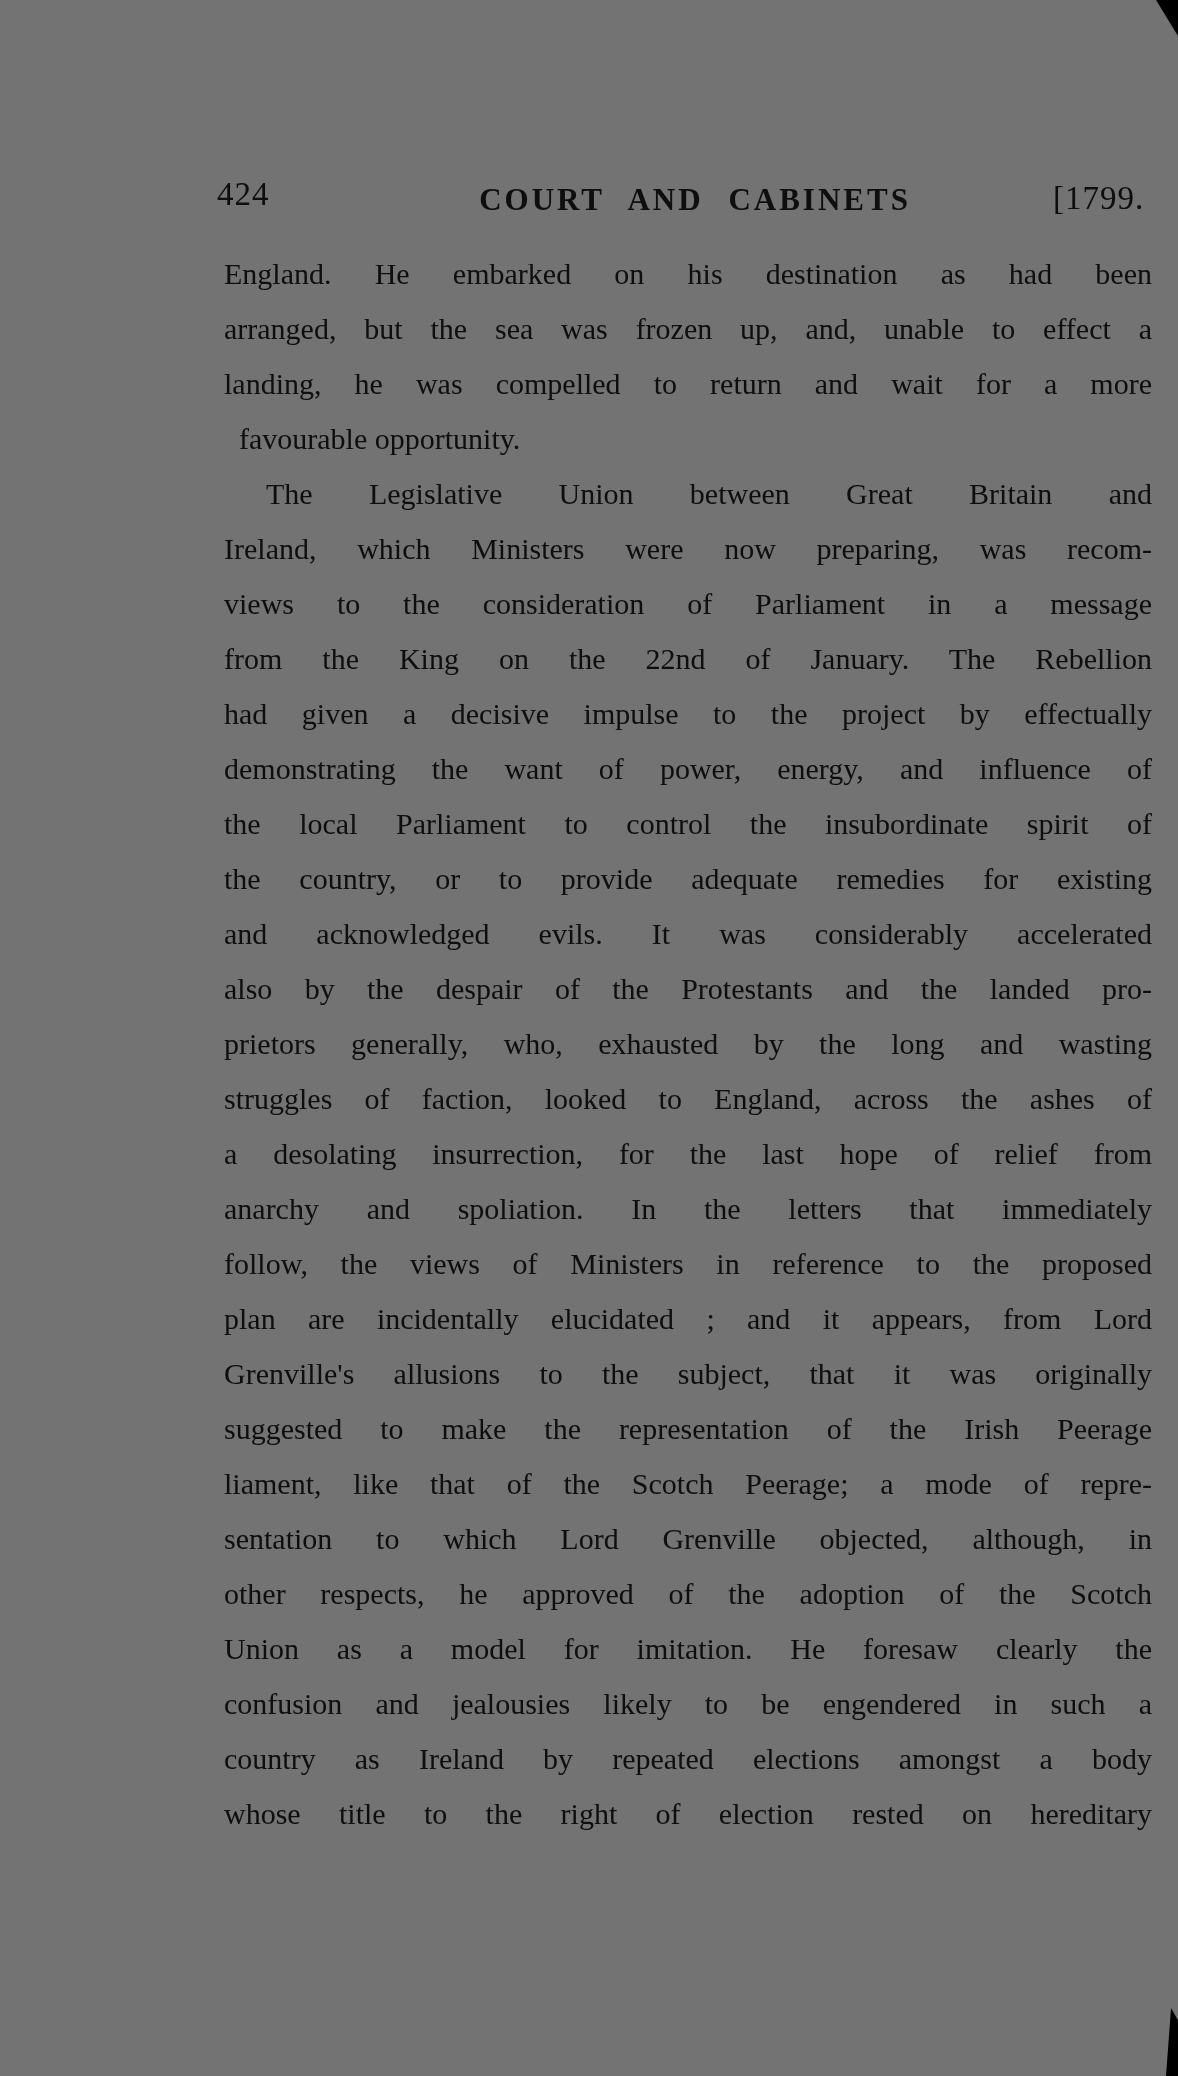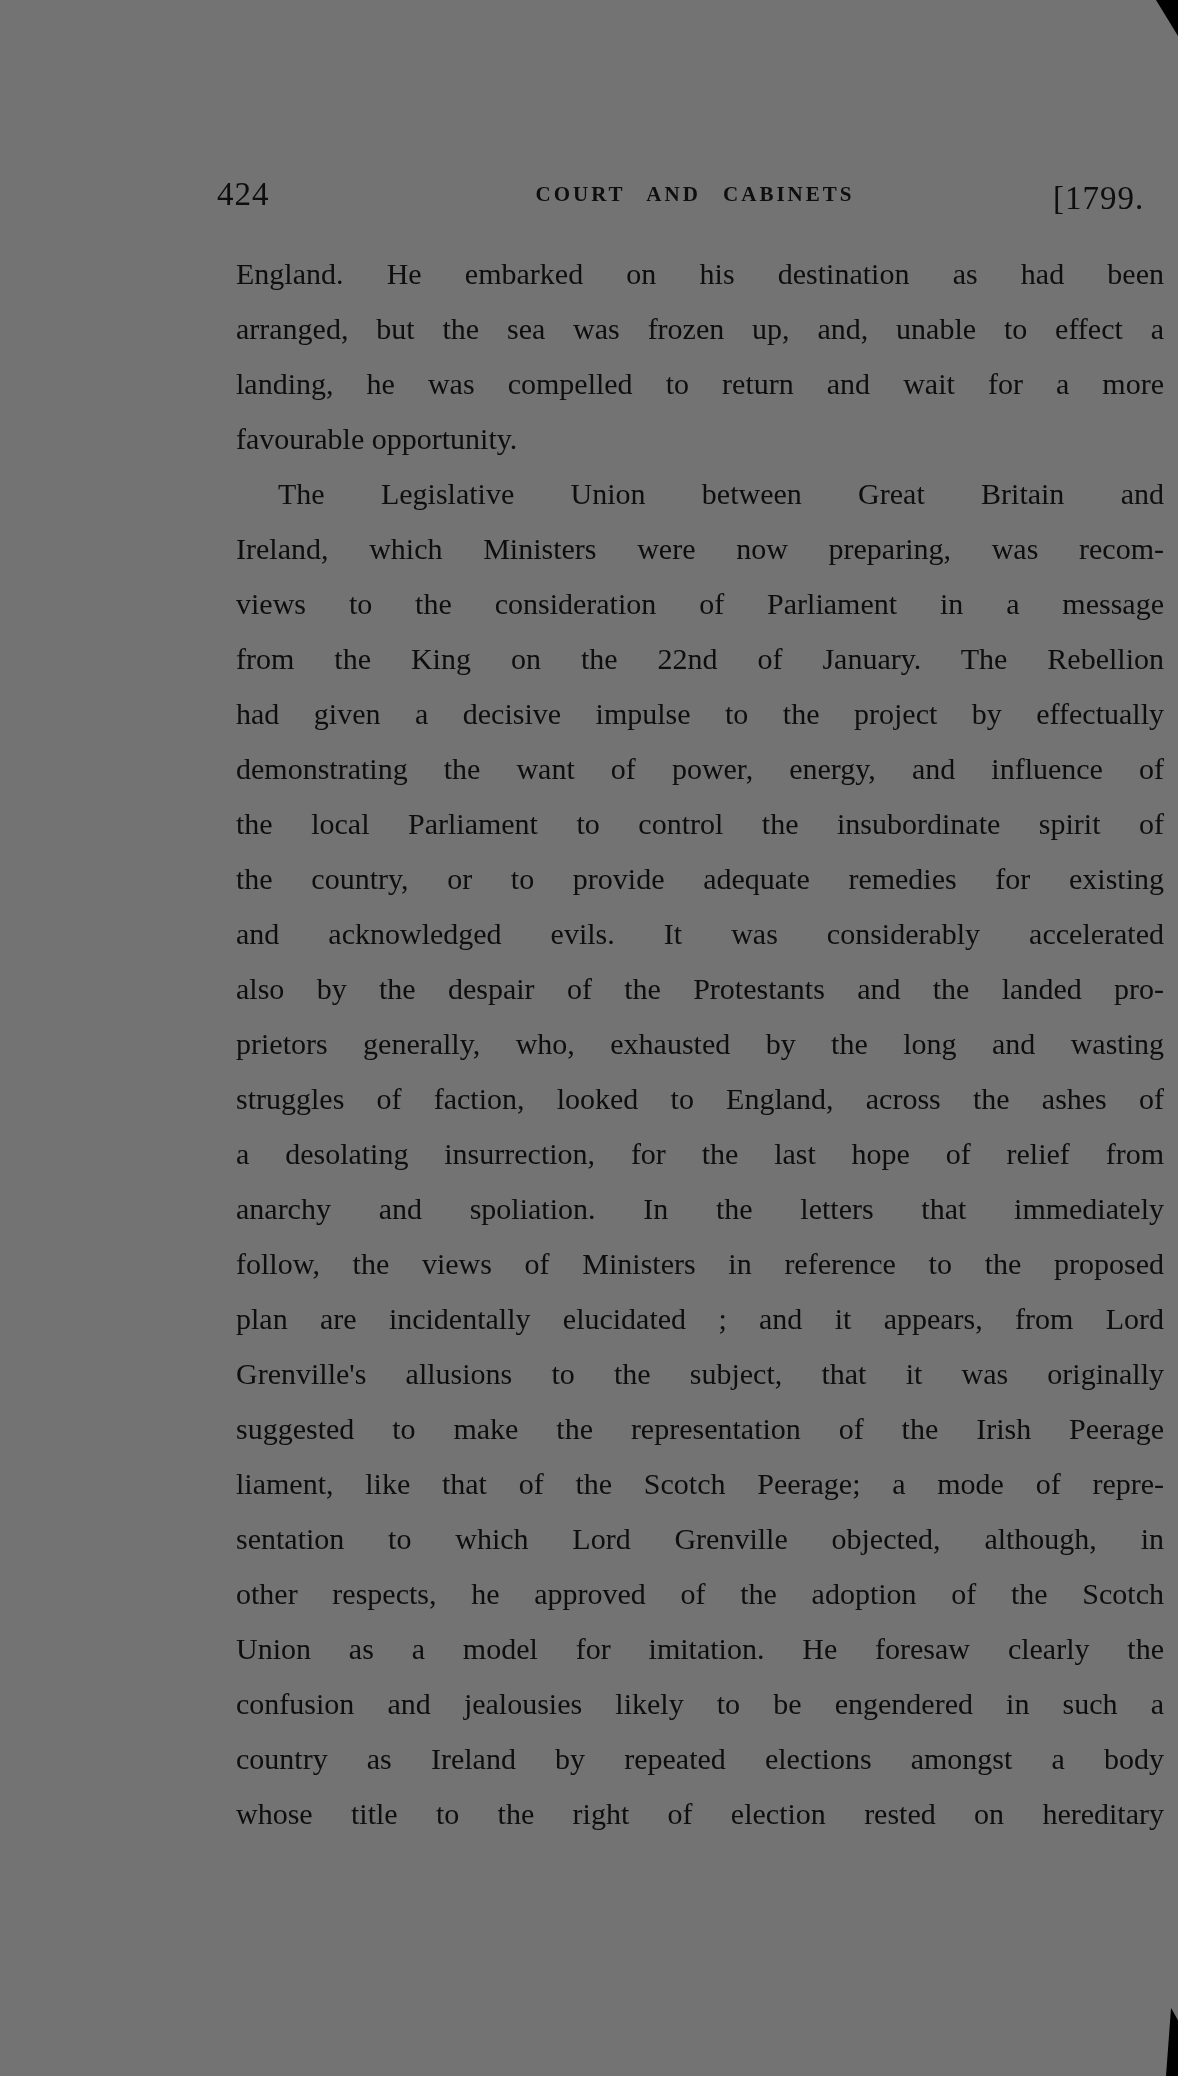--- a/index.html
+++ b/index.html
@@ -23,52 +23,52 @@
     top: 178px;
     font-size: 33px;
     line-height: 1;
     letter-spacing: 1px;
   }
   .running-title {
     position: absolute;
     left: 695px;
     top: 184px;
     transform: translateX(-50%);
-    font-size: 21px;
+    font-size: 31px;
     line-height: 1;
     font-weight: 700;
     letter-spacing: 3px;
     word-spacing: 14px;
     white-space: nowrap;
   }
   .year {
     position: absolute;
     left: 1053px;
     top: 182px;
     font-size: 33px;
     line-height: 1;
     letter-spacing: 1px;
   }
   
   .body-block {
     position: absolute;
-    left: 236px;
+    left: 224px;
     top: 246px;
     width: 928px;
   }
   .line {
     height: 55px;
     line-height: 55px;
     font-size: 30px;
     text-align: justify;
     text-align-last: justify;
     overflow: hidden;
   }
   .line.indent { padding-left: 42px; }
-  .line.para-end { text-align-last: left; }
+  .line.para-end { text-align-last: left; margin-left: 15px; }
   
   .artifact { position: absolute; background: #000000; }
   .artifact.tr {
     top: 0; right: 0;
     width: 22px; height: 36px;
     clip-path: polygon(0 0, 100% 0, 100% 100%);
   }
   .artifact.br {
     bottom: 0; right: 0;
     width: 12px; height: 68px;

